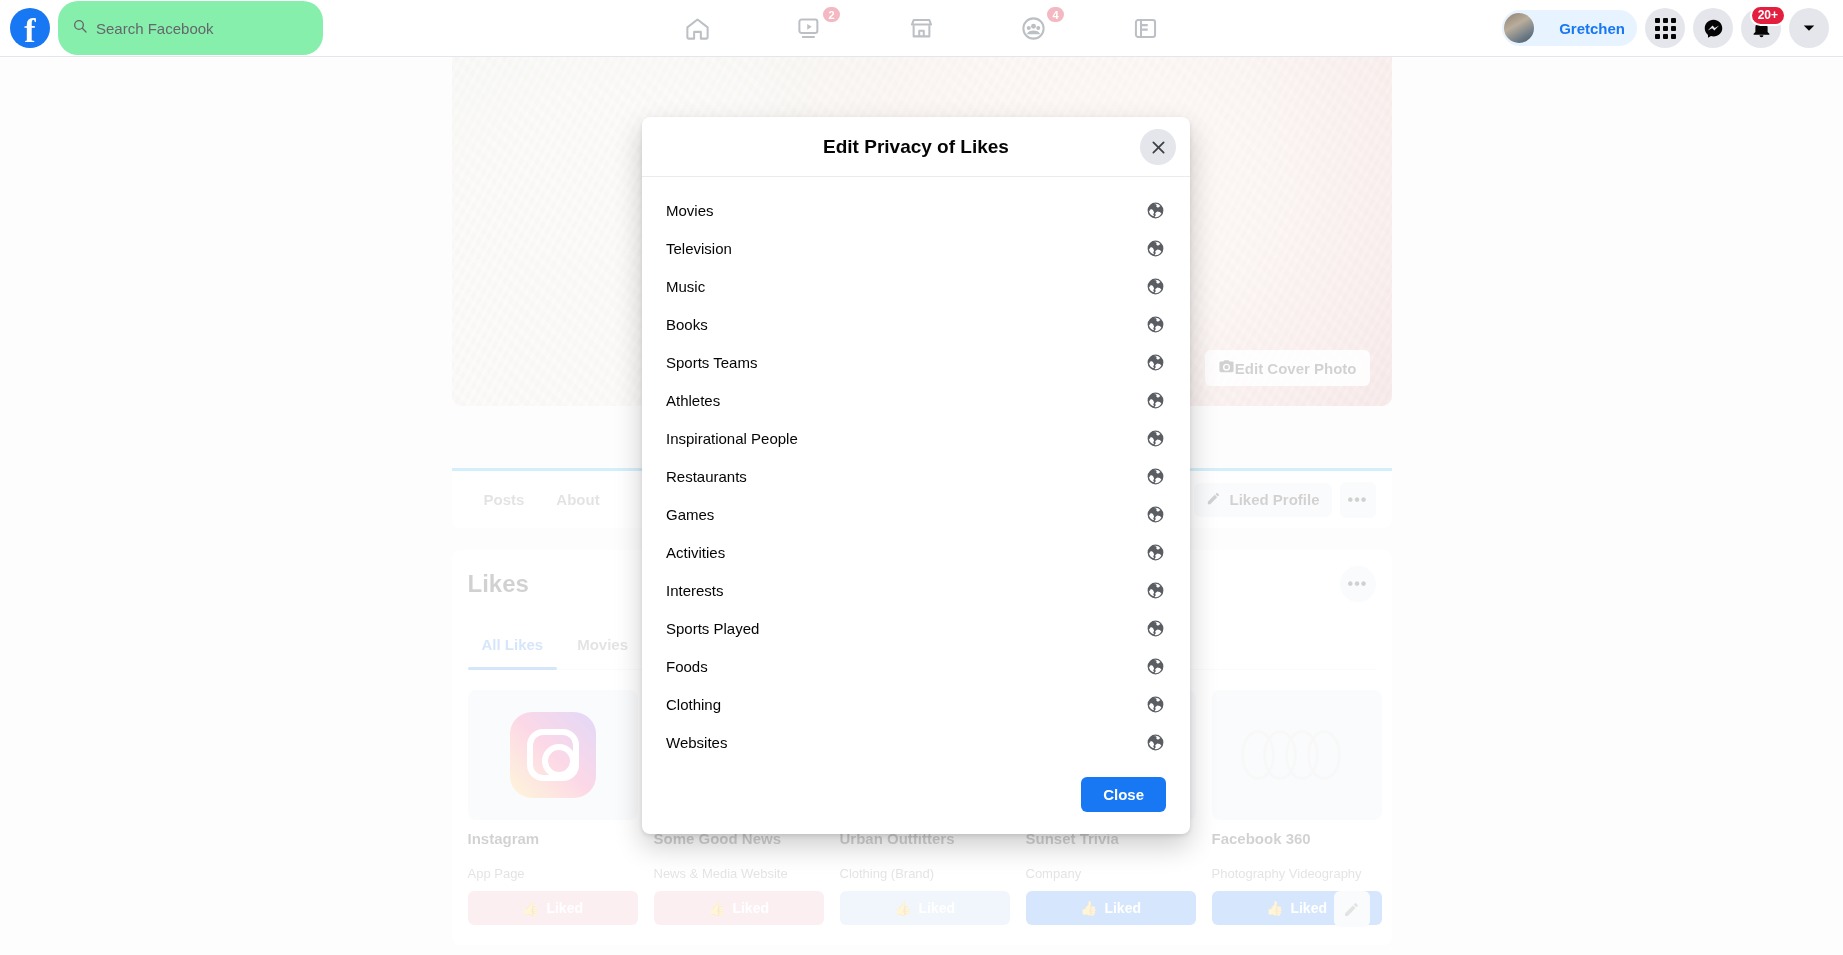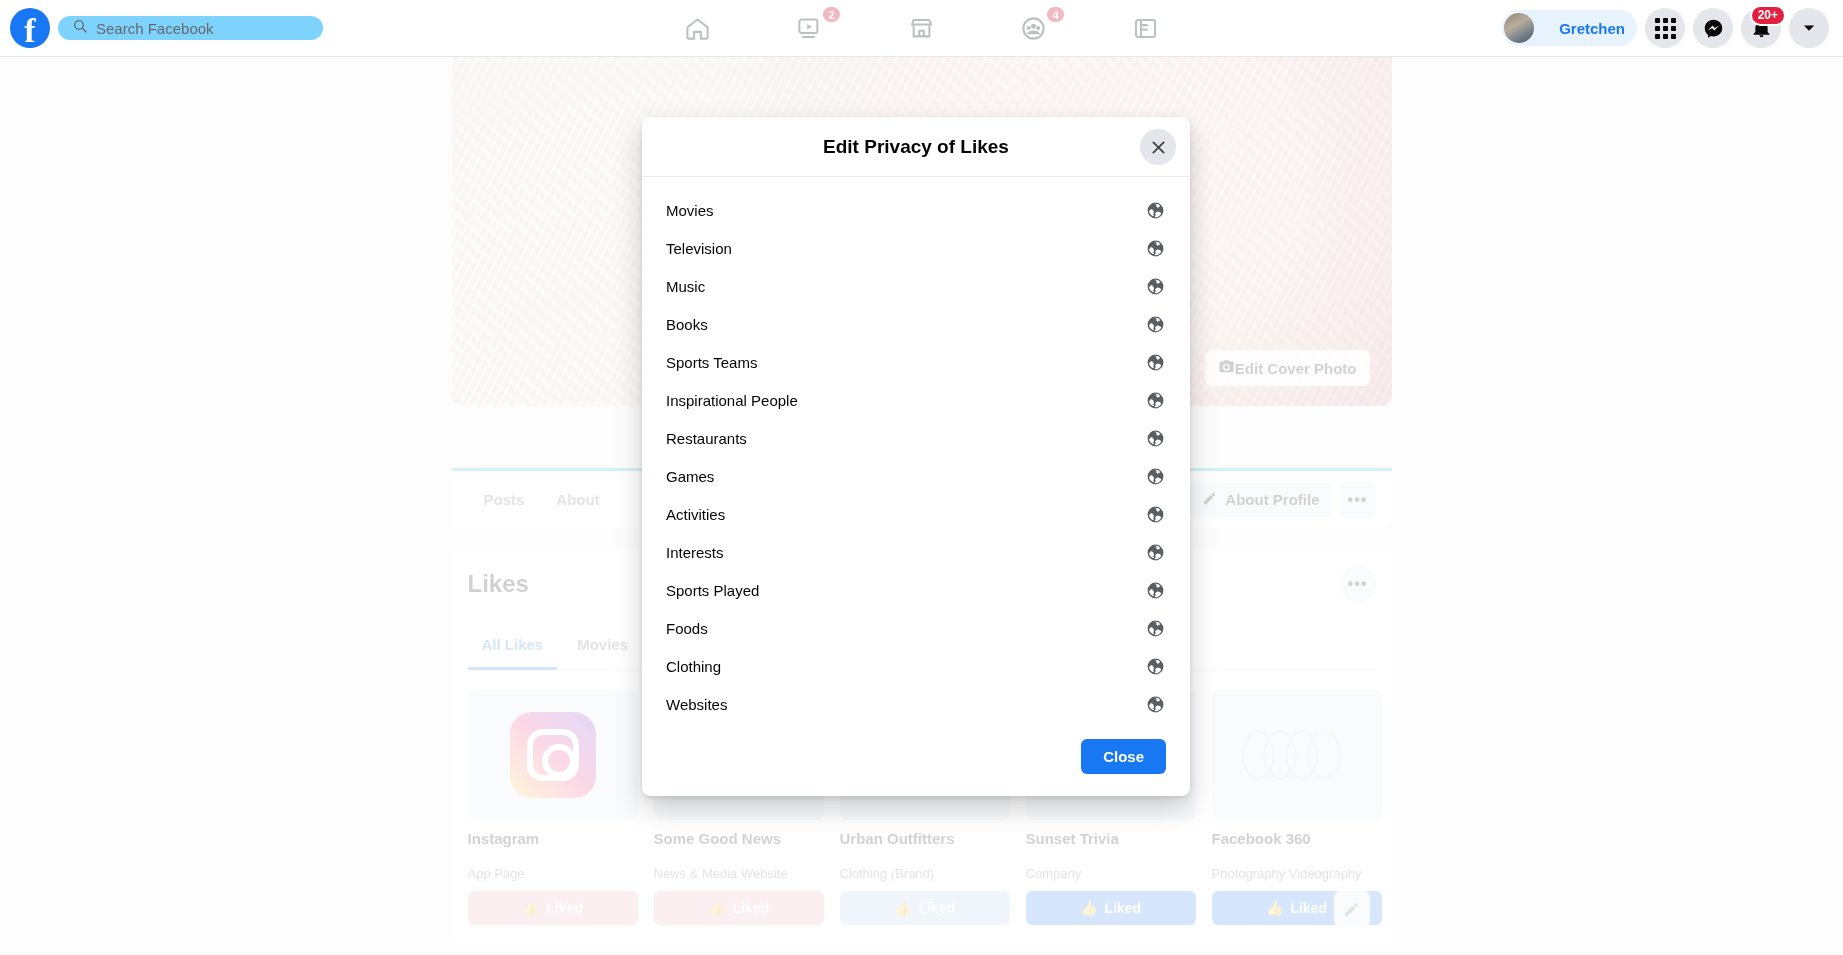--- a/index.html
+++ b/index.html
@@ -31,22 +31,22 @@
     background: #1877f2;
     display: flex; align-items: center; justify-content: center;
     color: #fff; font-size: 34px; font-weight: bold;
     font-family: "Liberation Serif", serif;
     line-height: 1;
     position: relative;
   }
   .fb-logo span { position: relative; top: 3px; }
   .search-pill {
     display: flex; align-items: center; gap: 8px;
-    height: 24px; width: 265px;
-    background: #7dd3fc; border-radius: 20px;
+    height: 54px; width: 265px;
+    background: #86efac; border-radius: 20px;
     padding: 0 14px;
   }
   .search-pill .ph { color: #65676b; font-size: 15px; }
 
   .tb-center {
     position: absolute; left: 50%; transform: translateX(-50%);
     display: flex; align-items: center; gap: 0px;
   }
   .nav-tab {
     width: 112px; height: 52px;
@@ -306,21 +306,21 @@
       <div class="tabsbar">
         <div class="ptab">Posts</div>
         <div class="ptab">About</div>
         <div class="tabsbar-right">
           <div class="edit-profile-btn">
             <span>
               <svg width="15" height="15" viewBox="0 0 24 24" fill="#050505">
                 <path d="M3 17.25V21h3.75L17.8 9.94l-3.75-3.75L3 17.25zM20.7 7.04a1 1 0 000-1.41l-2.34-2.34a1 1 0 00-1.41 0l-1.83 1.83 3.75 3.75 1.83-1.83z"></path>
               </svg>
             </span>
-            <span>About Profile</span>
+            <span>Liked Profile</span>
           </div>
           <div class="dots-btn">•••</div>
         </div>
       </div>
 
       <div class="likes-card">
         <div class="likes-head">
           <div class="likes-title">Likes</div>
           <div class="likes-more">•••</div>
         </div>
@@ -562,20 +562,28 @@
         </div>
         <div class="prow">
           <span class="prow-label">Sports Teams</span>
           <span class="prow-icon" title="Public">
             <svg width="19" height="19" viewBox="0 0 24 24" fill="#5a5e63">
               <path d="M12 2a10 10 0 100 20 10 10 0 000-20zm0 1.6a8.4 8.4 0 016.2 2.7l-3.1 2.3-2.2-1.5.6-2.2-1.8-1.2-1 .3.3-.4zM3.8 13.2l2.4-3 2.6 1.1 1.4 3.2-1.1 2.6 1.3 2.2A8.4 8.4 0 013.8 13.2zM12 20.4a8.3 8.3 0 01-1.2-.1l1.5-2.4-.7-2.3 2.6-2.4 3.3.6 1.9 2A8.4 8.4 0 0112 20.4z"></path>
             </svg>
           </span>
         </div>
         <div class="prow">
+          <span class="prow-label">Athletes</span>
+          <span class="prow-icon" title="Public">
+            <svg width="19" height="19" viewBox="0 0 24 24" fill="#5a5e63">
+              <path d="M12 2a10 10 0 100 20 10 10 0 000-20zm0 1.6a8.4 8.4 0 016.2 2.7l-3.1 2.3-2.2-1.5.6-2.2-1.8-1.2-1 .3.3-.4zM3.8 13.2l2.4-3 2.6 1.1 1.4 3.2-1.1 2.6 1.3 2.2A8.4 8.4 0 013.8 13.2zM12 20.4a8.3 8.3 0 01-1.2-.1l1.5-2.4-.7-2.3 2.6-2.4 3.3.6 1.9 2A8.4 8.4 0 0112 20.4z"></path>
+            </svg>
+          </span>
+        </div>
+        <div class="prow">
           <span class="prow-label">Inspirational People</span>
           <span class="prow-icon" title="Public">
             <svg width="19" height="19" viewBox="0 0 24 24" fill="#5a5e63">
               <path d="M12 2a10 10 0 100 20 10 10 0 000-20zm0 1.6a8.4 8.4 0 016.2 2.7l-3.1 2.3-2.2-1.5.6-2.2-1.8-1.2-1 .3.3-.4zM3.8 13.2l2.4-3 2.6 1.1 1.4 3.2-1.1 2.6 1.3 2.2A8.4 8.4 0 013.8 13.2zM12 20.4a8.3 8.3 0 01-1.2-.1l1.5-2.4-.7-2.3 2.6-2.4 3.3.6 1.9 2A8.4 8.4 0 0112 20.4z"></path>
             </svg>
           </span>
         </div>
         <div class="prow">
           <span class="prow-label">Restaurants</span>
           <span class="prow-icon" title="Public">

